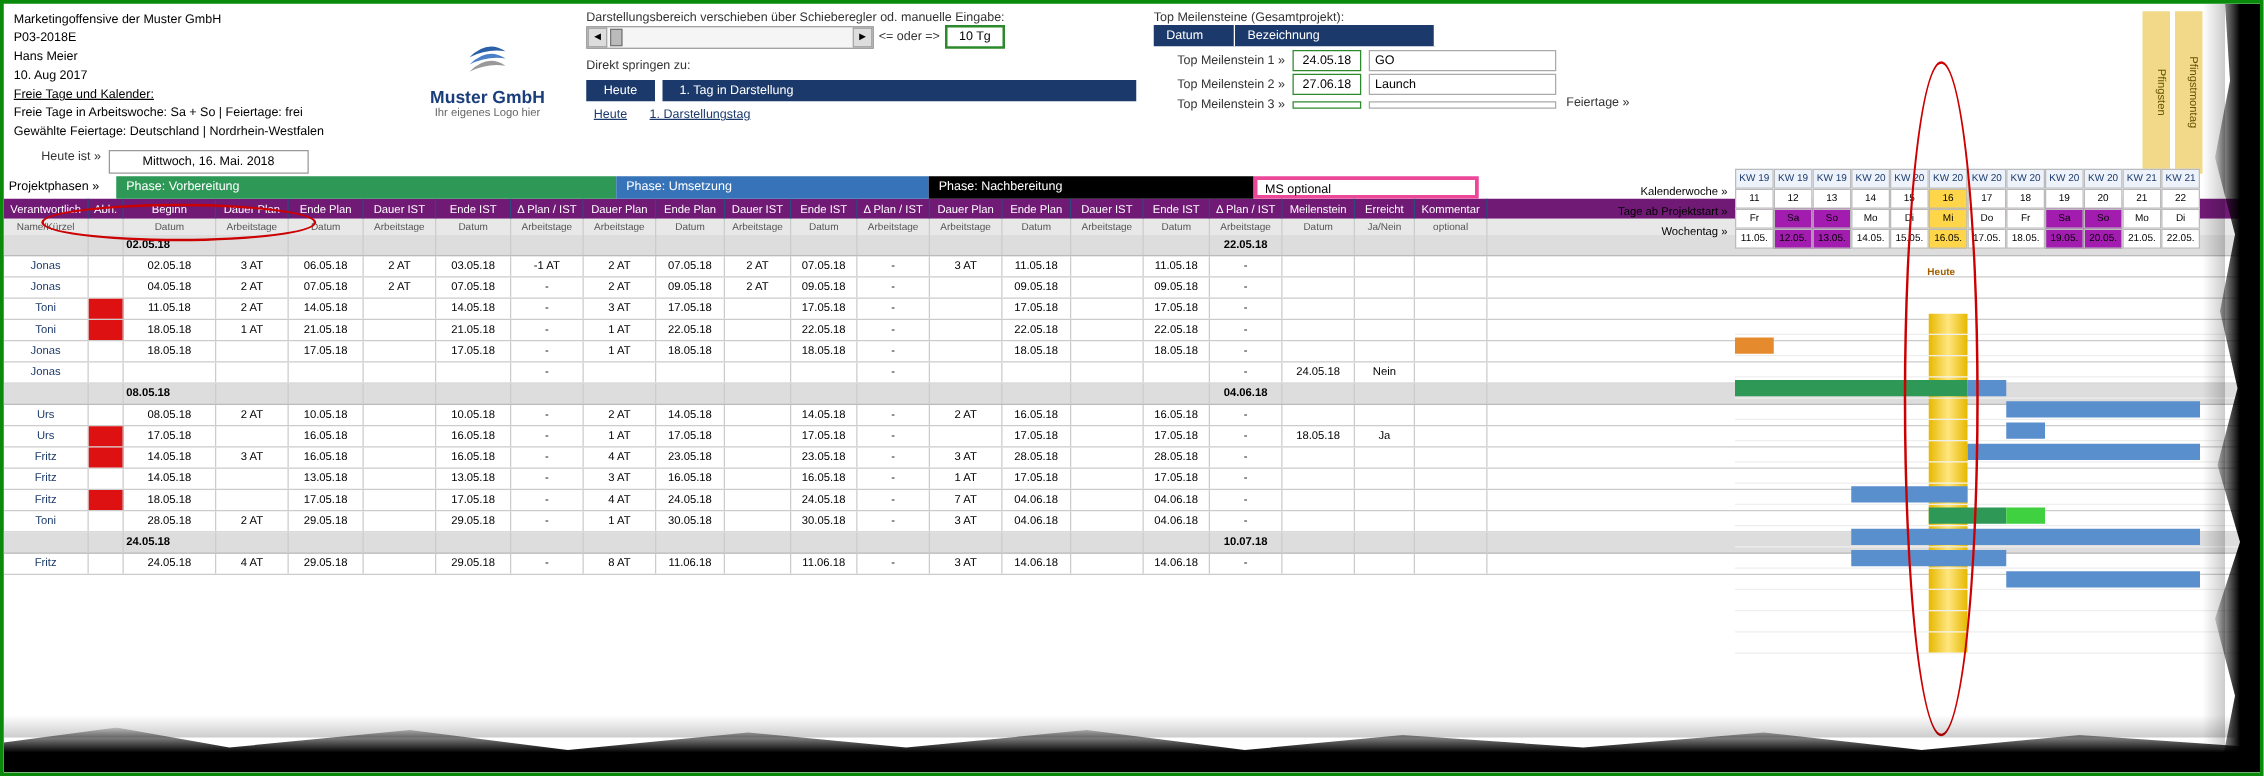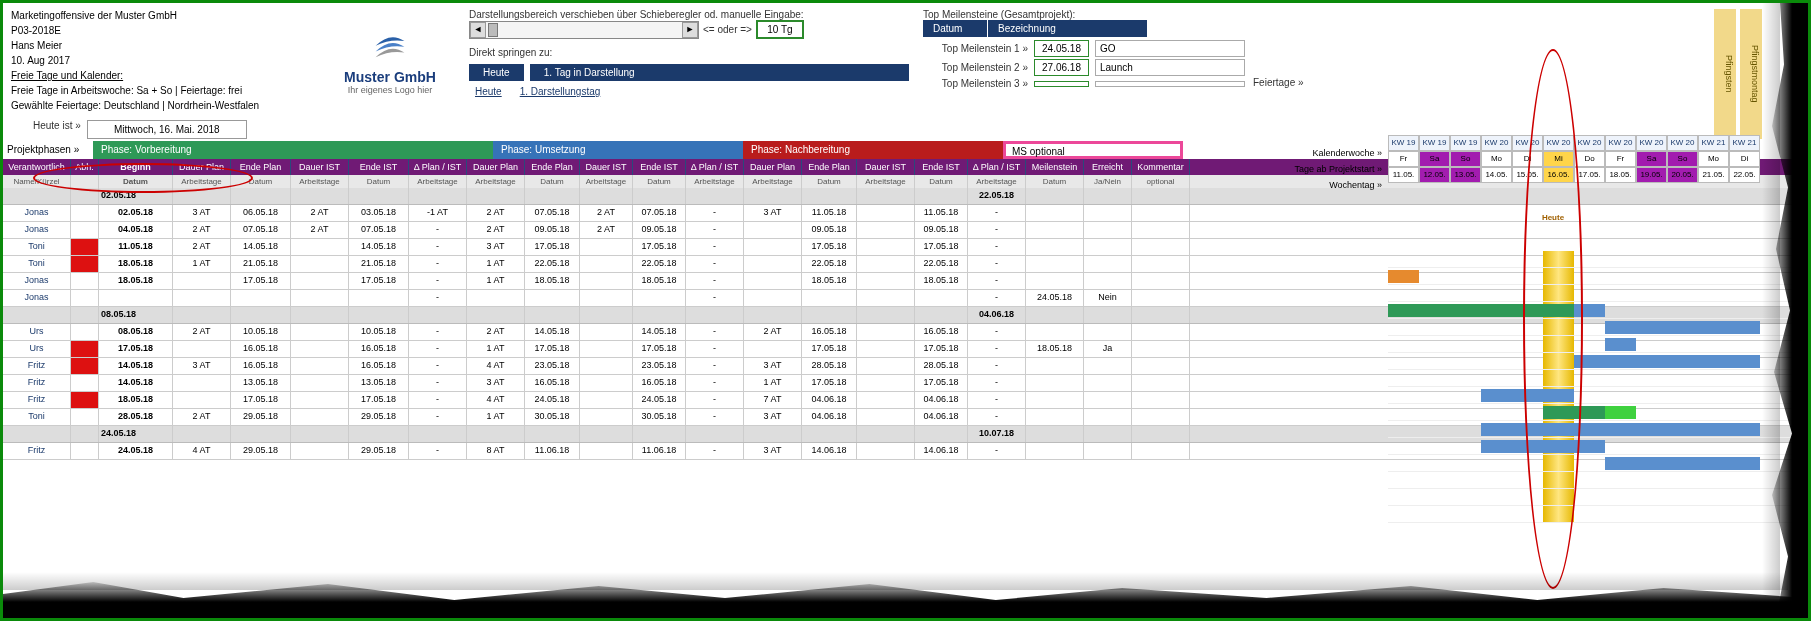--- a/index.html
+++ b/index.html
@@ -36,29 +36,29 @@
 
   .heute-row { display:flex; align-items:flex-start; margin:4px 8px 2px 30px; gap:6px;}
   .heute-field { width:160px; border:1px solid #999; text-align:center; padding:3px; font-size:10px; background:#fff;}
   .red-circle { position:absolute; border:2px solid #c00; border-radius:50%; pointer-events:none;}
 
   .phases-row { display:flex; margin:0 0 0 0; height:18px;}
   .phases-label { width:90px; padding:3px 4px; font-size:10px;}
   .phase { flex:0 0 auto; color:#fff; padding:3px 8px; font-size:10px; }
   .phase.green { background:#2e9957; width:400px;}
   .phase.blue { background:#3673b8; width:250px;}
-  .phase.orange { background:#b91c1c; width:260px;}
+  .phase.orange { background:#000000; width:260px;}
   .ms-opt { flex:0 0 180px; border:3px solid #ec4899; padding:2px 6px; font-size:10px; background:#fff;}
 
   .header-row { display:flex; background:#701a75; color:#fff; font-size:9px;}
   .header-row .hc { border-right:1px solid #2a4a7b; padding:3px 2px; text-align:center; overflow:hidden;}
   .sub-row { display:flex; background:#e8e8e8; color:#555; font-size:8px;}
   .sub-row .hc { border-right:1px solid #ccc; padding:2px 2px; text-align:center; overflow:hidden;}
 
-  .col-verant {width:68px;} .col-abh{width:28px;} .col-beginn{width:74px;font-weight:bold;}
+  .col-verant {width:68px;} .col-abh{width:28px;} .col-beginn{width:74px;}
   .col-dplan{width:58px;} .col-eplan{width:60px;} .col-dist{width:58px;}
   .col-eist{width:60px;} .col-delta{width:58px;}
   .col-dplan2{width:58px;} .col-eplan2{width:55px;} .col-dist2{width:53px;} .col-eist2{width:53px;} .col-delta2{width:58px;}
   .col-dplan3{width:58px;} .col-eplan3{width:55px;} .col-dist3{width:58px;} .col-eist3{width:53px;} .col-delta3{width:58px;}
   .col-ms{width:58px;} .col-err{width:48px;} .col-kom{width:58px;}
 
   .data-row { display:flex; font-size:9px; height:17px; border-bottom:1px solid #ccc;}
   .data-row .c { border-right:1px solid #ccc; padding:2px 2px; text-align:center; overflow:hidden; white-space:nowrap;}
   .data-row .c.name { color:#1b3a6b;}
   .section-row { background:#ddd; font-weight:bold; height:17px; display:flex; font-size:9px; border-bottom:1px solid #bbb;}
@@ -633,20 +633,34 @@
           <div class="ch kw">KW 20</div>
           <div class="ch kw">KW 20</div>
           <div class="ch kw">KW 20</div>
           <div class="ch kw">KW 20</div>
           <div class="ch kw">KW 20</div>
           <div class="ch kw">KW 20</div>
           <div class="ch kw">KW 21</div>
           <div class="ch kw">KW 21</div>
         </div>
         <div class="cal-head-row">
+          <div class="ch">11</div>
+          <div class="ch">12</div>
+          <div class="ch">13</div>
+          <div class="ch">14</div>
+          <div class="ch">15</div>
+          <div class="ch today">16</div>
+          <div class="ch">17</div>
+          <div class="ch">18</div>
+          <div class="ch">19</div>
+          <div class="ch">20</div>
+          <div class="ch">21</div>
+          <div class="ch">22</div>
+        </div>
+        <div class="cal-head-row">
           <div class="ch">Fr</div>
           <div class="ch we">Sa</div>
           <div class="ch we">So</div>
           <div class="ch">Mo</div>
           <div class="ch">Di</div>
           <div class="ch today">Mi</div>
           <div class="ch">Do</div>
           <div class="ch">Fr</div>
           <div class="ch we">Sa</div>
           <div class="ch we">So</div>

